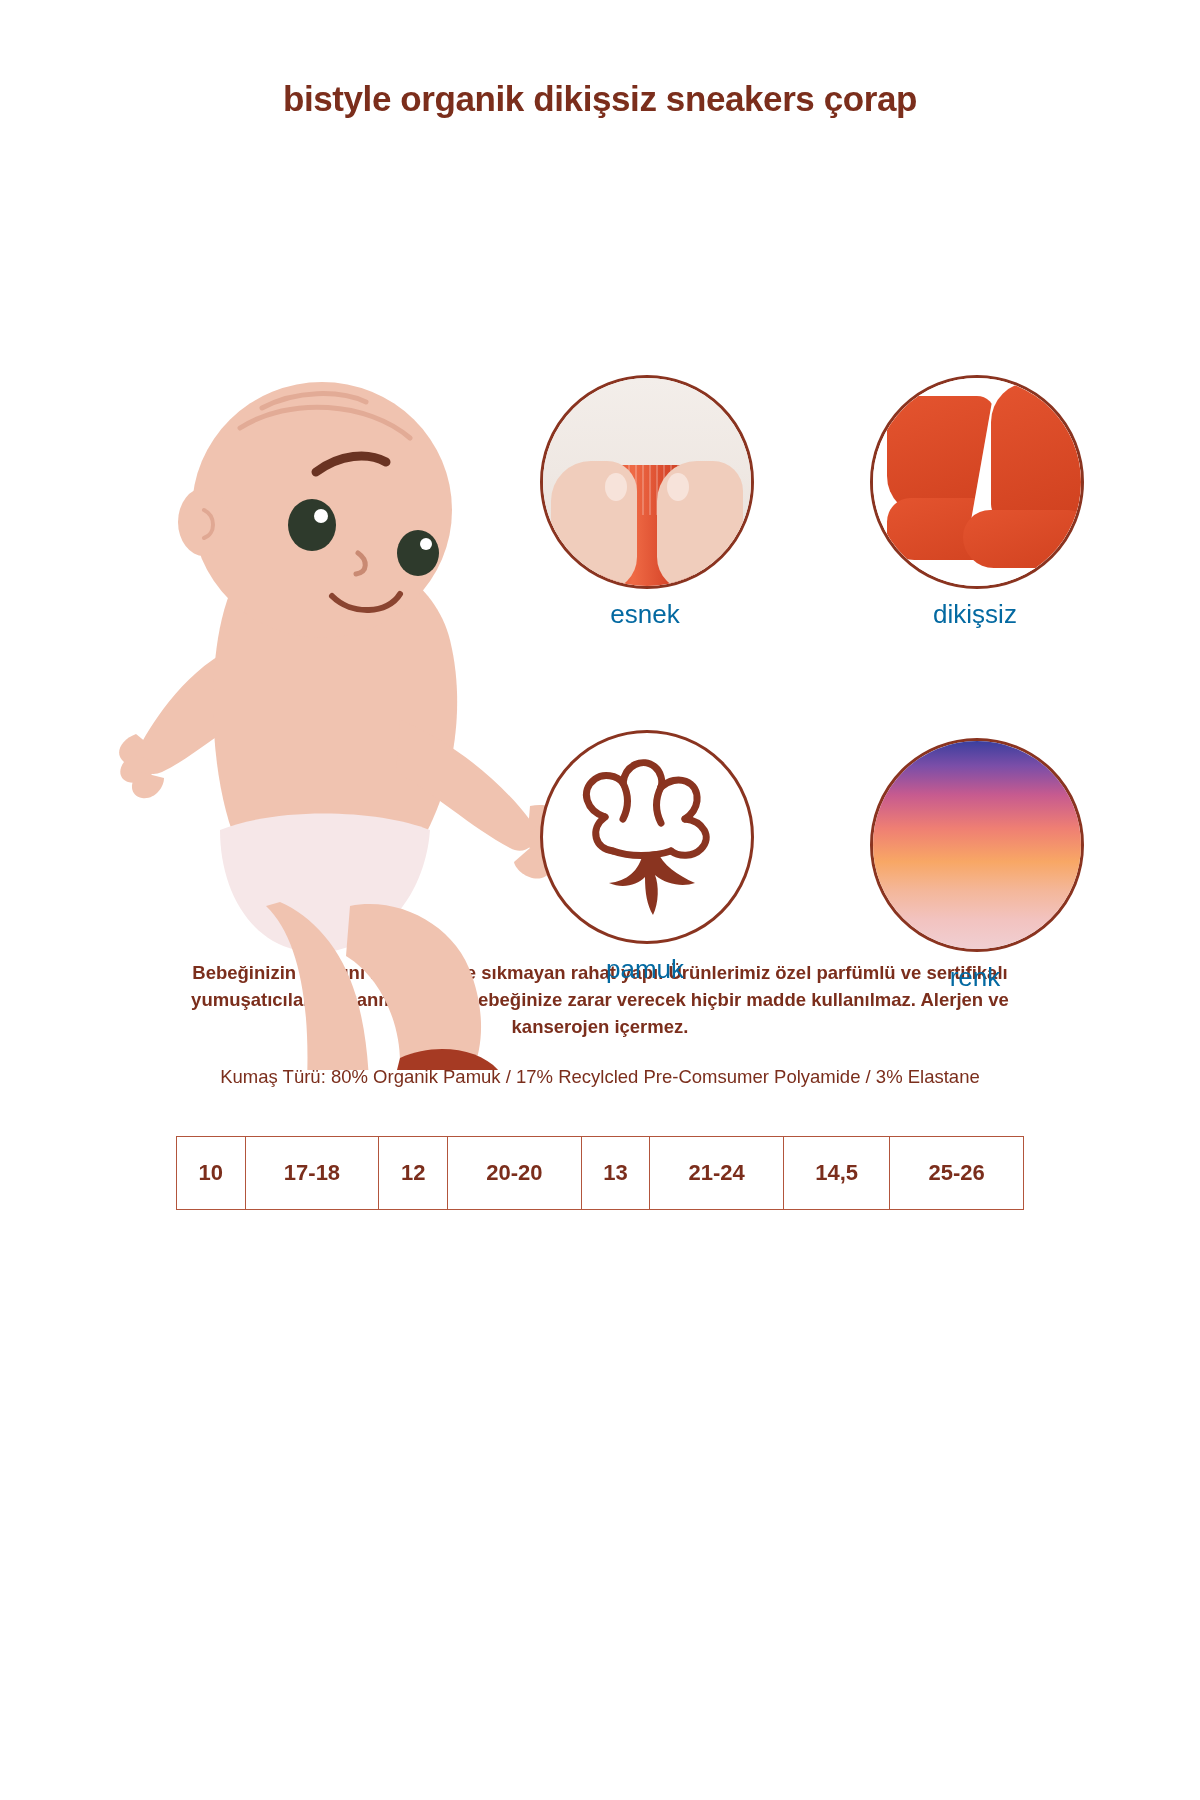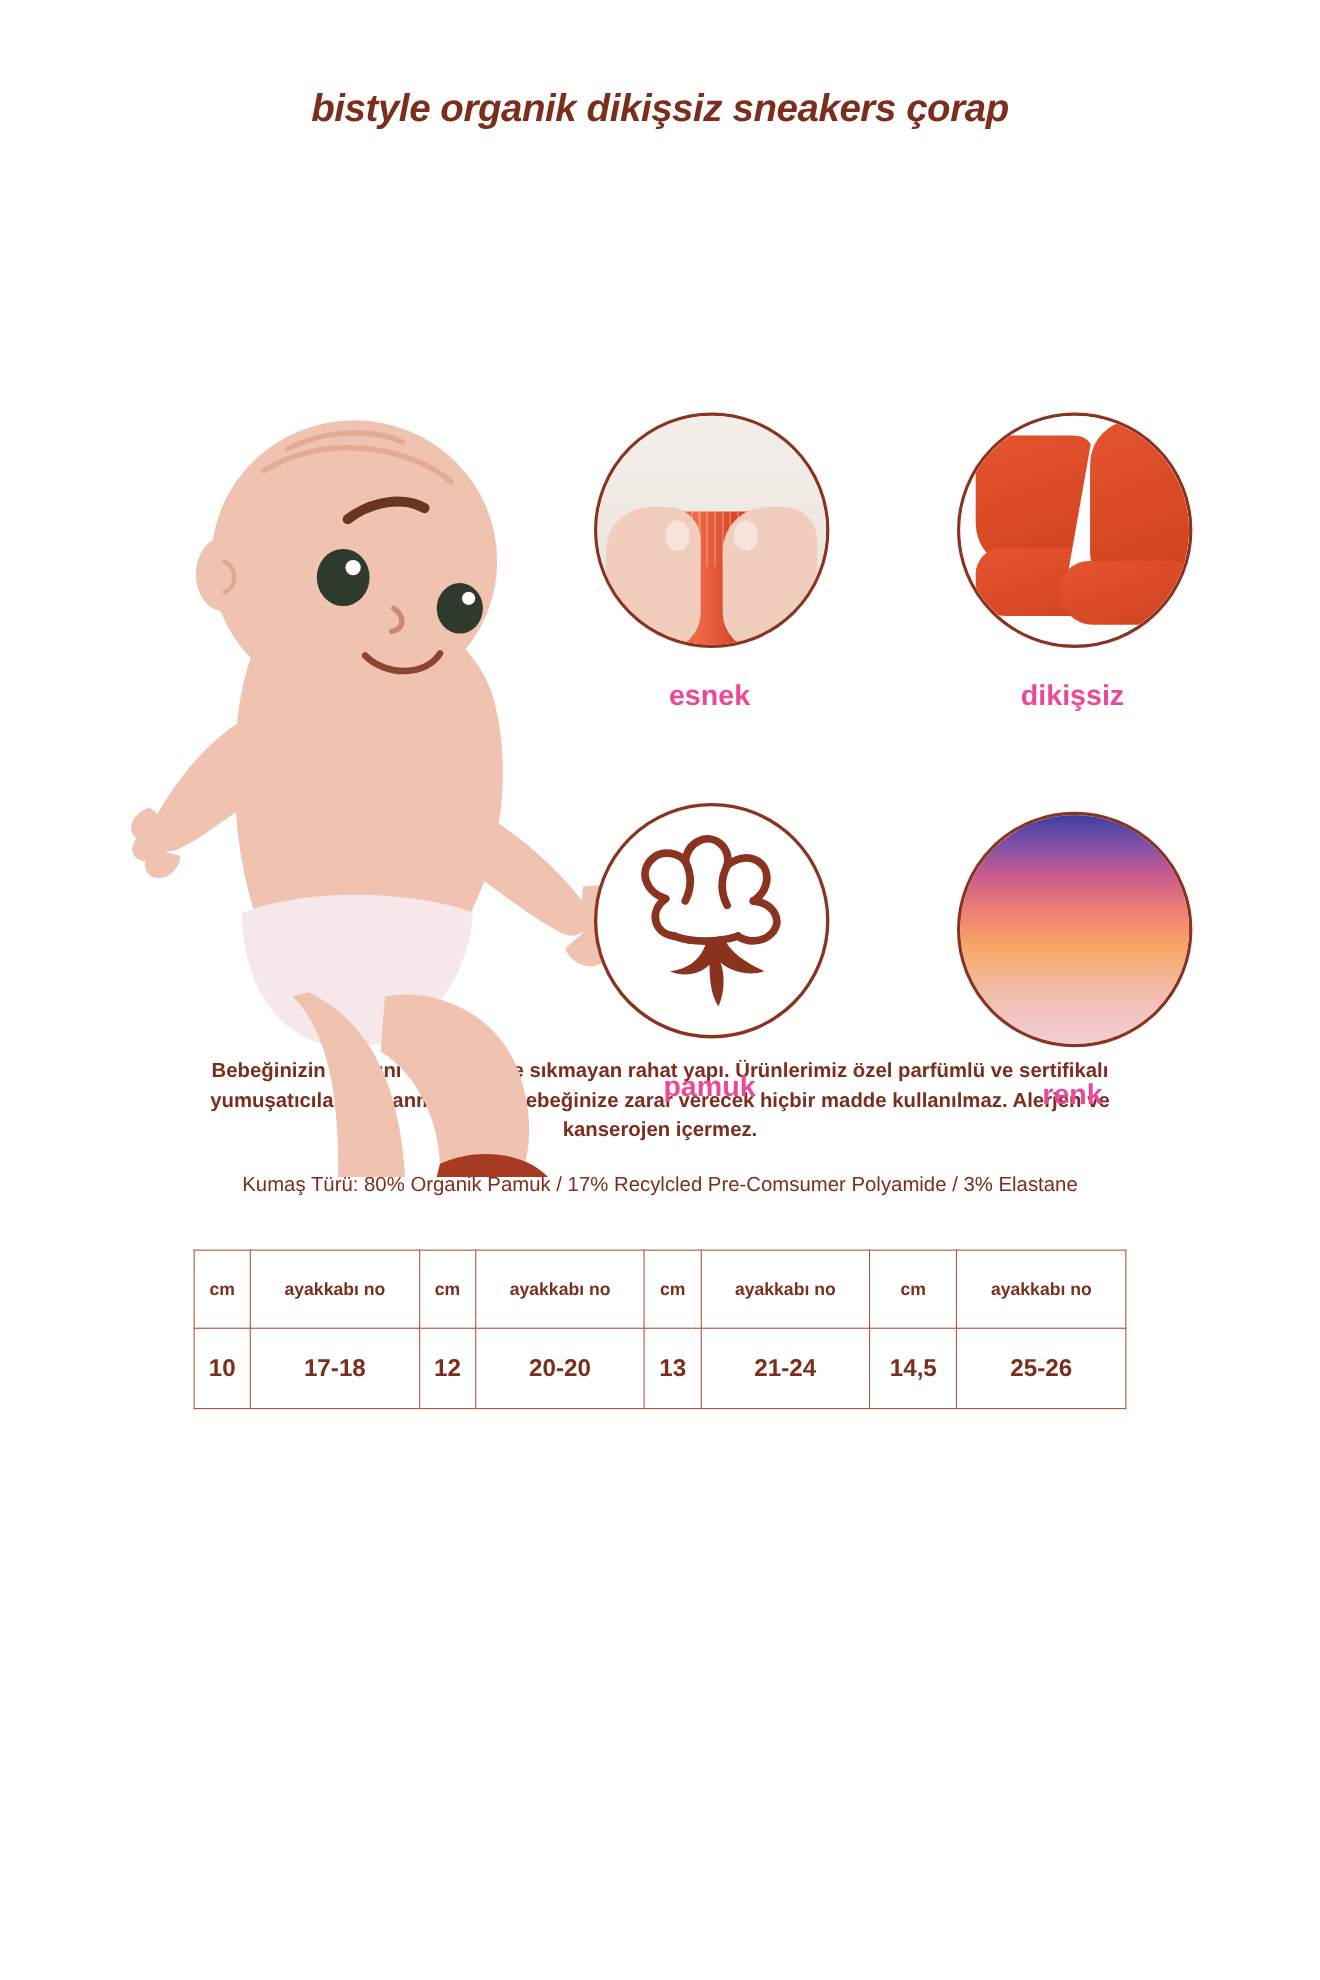--- a/index.html
+++ b/index.html
@@ -24,21 +24,20 @@
 
   
   .title {
     text-align: center;
     font-size: 35px;
     font-weight: bold;
     letter-spacing: -0.4px;
     color: #7b2e1c;
     padding-top: 78px;
     line-height: 1.2;
-    font-style: italic;
   }
 
   
   .hero {
     position: relative;
     height: 780px;
   }
 
   .baby {
     position: absolute;
@@ -63,24 +62,24 @@
   .feat .circle {
     width: 208px;
     height: 208px;
     border-radius: 50%;
     border: 3px solid #8a3420;
     overflow: hidden;
     position: relative;
     background: #fff;
   }
   .feat .cap {
-    margin-top: 28px;
+    margin-top: 10px;
     font-size: 26px;
-    font-weight: bold;
-    color: #ec4899;
+    font-weight: normal;
+    color: #0369a1;
   }
   .f-esnek   { left: 20px;  top: 0px; }
   .f-dikissiz{ left: 350px; top: 0px; }
   .f-pamuk   { left: 20px;  top: 355px; }
   .f-renk    { left: 350px; top: 363px; }
 
   
   .esnek-bg {
     position: absolute; inset: 0;
     background: linear-gradient(180deg, #f3eeea 0%, #efe8e3 45%, #e8ded8 100%);
@@ -323,30 +322,20 @@
 
     </div>
   </div>
 
   <div class="desc">Bebeğinizin ayağını kavrayan ve sıkmayan rahat yapı. Ürünlerimiz özel parfümlü ve sertifikalı yumuşatıcılarla yıkanmaktadır. Bebeğinize zarar verecek hiçbir madde kullanılmaz. Alerjen ve kanserojen içermez.</div>
   <div class="fabric">Kumaş Türü: 80% Organik Pamuk / 17% Recylcled Pre-Comsumer Polyamide / 3% Elastane</div>
 
   <div class="table-wrap">
     <table class="size">
       <tbody>
-        <tr class="r-head">
-          <td>cm</td>
-          <td>ayakkabı no</td>
-          <td>cm</td>
-          <td>ayakkabı no</td>
-          <td>cm</td>
-          <td>ayakkabı no</td>
-          <td>cm</td>
-          <td>ayakkabı no</td>
-        </tr>
         <tr class="r-val">
           <td>10</td>
           <td>17-18</td>
           <td>12</td>
           <td>20-20</td>
           <td>13</td>
           <td>21-24</td>
           <td>14,5</td>
           <td>25-26</td>
         </tr>

